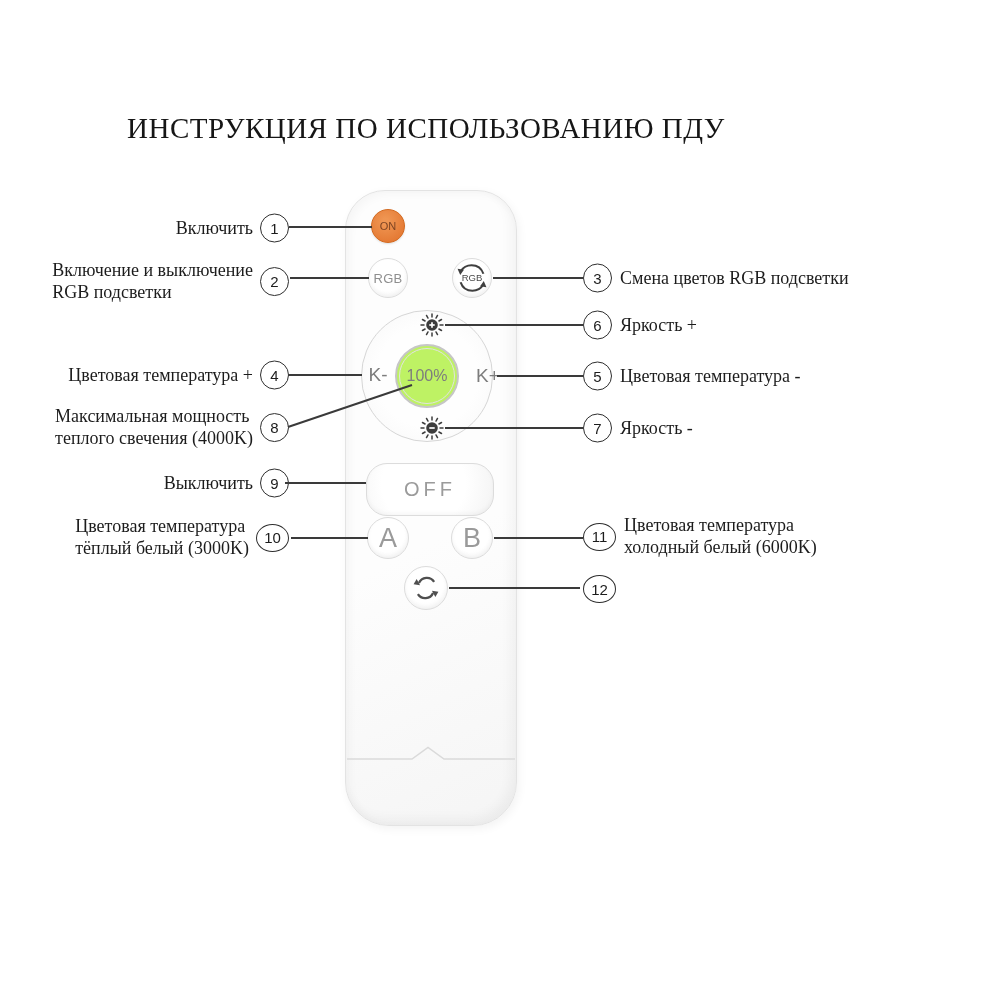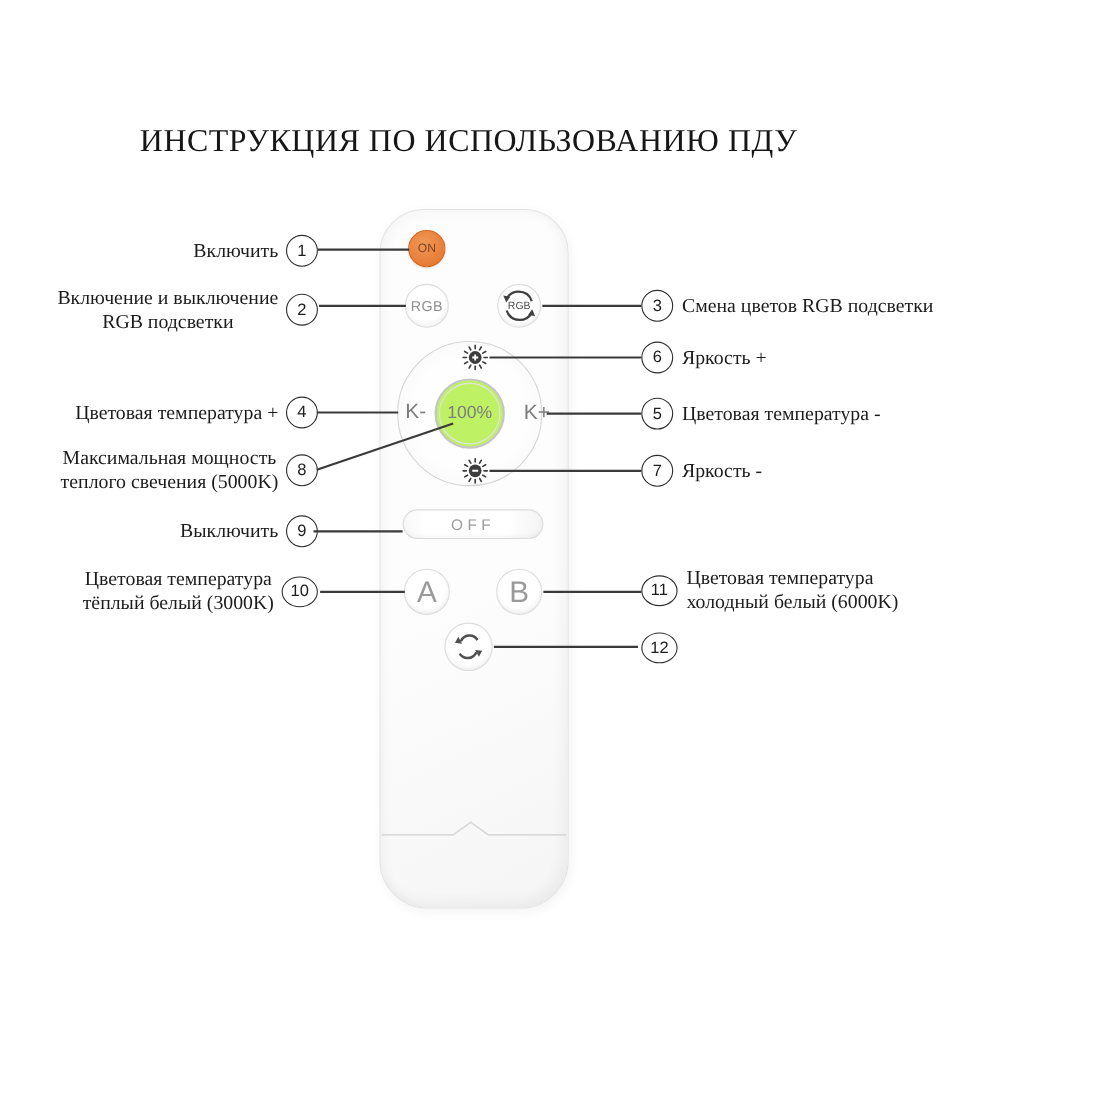--- a/index.html
+++ b/index.html
@@ -30,31 +30,31 @@
         border:1.5px solid #d6d6d6;box-sizing:border-box;
         background:radial-gradient(circle,#fefefe 55%,#f6f6f6 100%);}
   .dial-center{left:395px;top:344px;width:64px;height:64px;border:2px solid #c6c6c6;
                background:#bef264;box-shadow:none;text-align:right;}
   .dial-center-ring{position:absolute;inset:2px;border:1px solid #e2e2e2;border-radius:50%;
                     display:flex;align-items:center;justify-content:center;
                     font-size:16px;color:#7d7d7d;}
   .k-label{position:absolute;transform:translate(-50%,-50%);font-family:"Liberation Sans",sans-serif;
            font-size:19px;color:#7d7d7d;}
   .sun{position:absolute;width:24px;height:24px;}
-  .btn-off{left:366px;top:463px;width:128px;height:27px;border-radius:21px;
-           font-size:14px;letter-spacing:4px;color:#9b9b9b;text-align:right;}
+  .btn-off{left:366px;top:463px;width:128px;height:53px;border-radius:21px;
+           font-size:20px;letter-spacing:4px;color:#9b9b9b;text-align:right;}
   .btn-a{left:367px;top:517px;width:42px;height:42px;font-size:27px;}
   .btn-b{left:451px;top:517px;width:42px;height:42px;font-size:27px;}
   .btn-cycle{left:404px;top:566px;width:44px;height:44px;}
   
   .callout{position:absolute;display:flex;align-items:center;transform:translateY(-50%);}
   .callout.cleft{right:711px;flex-direction:row;gap:7px;}
   .callout.cright{left:583px;flex-direction:row;gap:8px;}
   .clabel{white-space:pre-line;font-size:18px;line-height:1.22;color:#1c1c1c;}
-  .cleft .clabel{text-align:center;}
+  .cleft .clabel{text-align:left;}
   .cright .clabel{text-align:left;}
   .num{flex:none;width:27px;height:27px;border:1.5px solid #2e2e2e;border-radius:50%;
        display:flex;align-items:center;justify-content:center;background:#fff;
        font-family:"Liberation Sans", sans-serif;font-size:15px;color:#1c1c1c;}
   .num.wide{width:31px;height:26px;}
   .lines{position:absolute;left:0;top:0;pointer-events:none;}
 </style>
 </head>
 <body>
 
@@ -151,21 +151,21 @@
     <span class="clabel">Включение и выключение
 RGB подсветки</span>
     <span class="num">2</span>
   </div>
   <div class="callout cleft" style="top:375px;">
     <span class="clabel">Цветовая температура +</span>
     <span class="num">4</span>
   </div>
   <div class="callout cleft" style="top:428px;">
     <span class="clabel">Максимальная мощность
-теплого свечения (5000K)</span>
+теплого свечения (4000K)</span>
     <span class="num">8</span>
   </div>
   <div class="callout cleft" style="top:483px;">
     <span class="clabel">Выключить</span>
     <span class="num">9</span>
   </div>
   <div class="callout cleft" style="top:538px;">
     <span class="clabel">Цветовая температура
 тёплый белый (3000K)</span>
     <span class="num wide">10</span>

